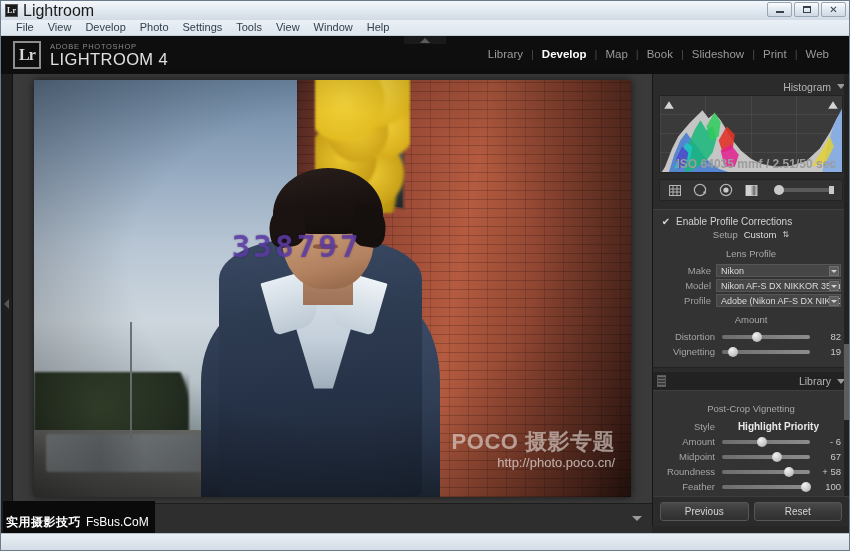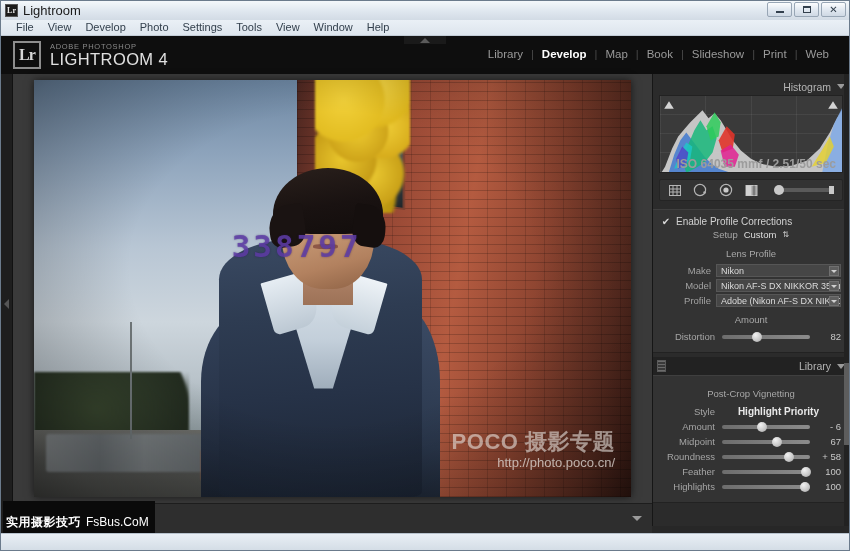--- a/index.html
+++ b/index.html
@@ -24,21 +24,21 @@
     padding-left: 4px;
   }
   .title-ico {
     width: 13px; height: 13px; background: #1b1b1b;
     color: #e9e9e9; font-size: 8px; font-weight: bold;
     display: flex; align-items: center; justify-content: center;
     font-family: "Liberation Serif", serif;
     border: 1px solid #555;
   }
   .title-text {
-    font-size: 13px; color: #1a1a1a; margin-left: 5px;
+    font-size: 16px; color: #1a1a1a; margin-left: 5px;
   }
   .win-btns {
     position: absolute; right: 3px; top: 1px;
     display: flex; gap: 2px;
   }
   .win-btn {
     width: 25px; height: 15px;
     background: linear-gradient(180deg,#fcfdfe 0%,#e2e9f1 50%,#cfd9e4 100%);
     border: 1px solid #98a6b5; border-radius: 2px;
     display: flex; align-items: center; justify-content: center;
@@ -739,20 +739,27 @@
 
               <div class="sec-sub">Amount</div>
 
               <div class="sl-row">
                 <span class="sl-label">Distortion</span>
                 <span class="sl-track">
                     <span class="sl-knob" style="left:40%"></span>
                   </span>
                 <span class="sl-val">82</span>
               </div>
+              <div class="sl-row">
+                <span class="sl-label">Vignetting</span>
+                <span class="sl-track">
+                    <span class="sl-knob" style="left:12%"></span>
+                  </span>
+                <span class="sl-val">19</span>
+              </div>
             </div>
 
             <div class="panel-header" style="background:#222;margin-top:4px;height:18px;">
               <span class="panel-switch"></span>
               <span class="ph-title">Library</span>
               <span class="panel-caret"></span>
             </div>
 
             <div class="section" style="margin-top:0;">
               <div class="sec-sub">Post-Crop Vignetting</div>
@@ -796,20 +803,24 @@
                   </span>
                 <span class="sl-val">100</span>
               </div>
             </div>
 
             <div class="rp-sb">
               <div class="rp-sb-thumb"></div>
             </div>
           </div>
 
+          <div class="rp-bottom">
+            <div class="lr-btn">Previous</div>
+            <div class="lr-btn">Reset</div>
+          </div>
         </div>
 
       </div>
     </div>
   </div>
 
   <div class="fs-wm">
     <span class="cn">实用摄影技巧</span>
     <span class="en">FsBus.CoM</span>
   </div>

